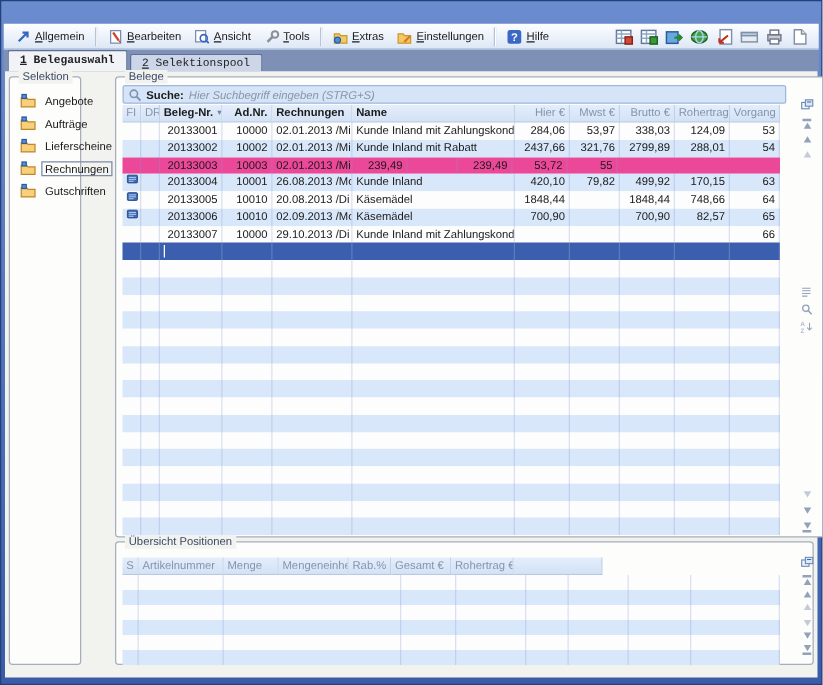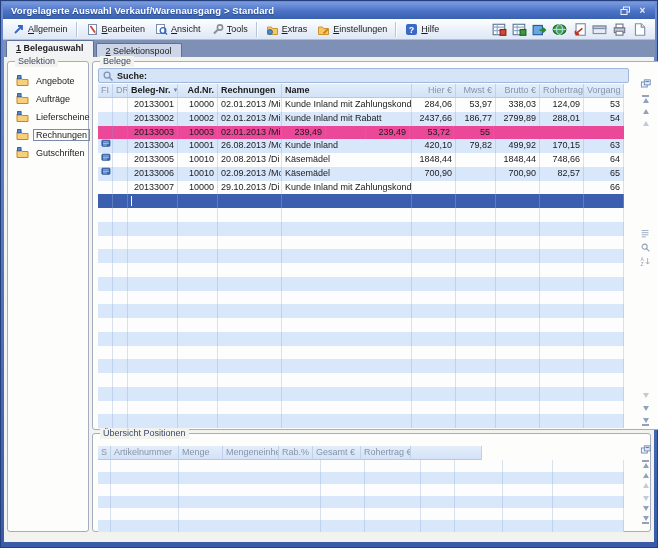--- a/index.html
+++ b/index.html
@@ -19,32 +19,32 @@
     display:flex;align-items:center;padding-left:4px;box-sizing:border-box;}
   .menu-item{display:flex;align-items:center;gap:3px;padding:2px 5px;font-size:9px;color:#1a1a1a;border-radius:2px;}
   .menu-item u{text-decoration:underline;}
   .menu-sep{width:1px;height:15px;background:#b6c3d8;border-right:1px solid #fff;margin:0 3px;}
   .ic{display:inline-flex;align-items:center;justify-content:center;}
   .ic svg{display:block;}
   .right-tools{margin-left:auto;display:flex;gap:4px;padding-right:8px;}
   .tool-btn{width:16px;height:16px;display:flex;align-items:center;justify-content:center;}
   
   .tabband{position:absolute;left:3px;top:40px;width:652px;height:17px;background:#7e90b6;
-    display:flex;align-items:flex-end;padding-left:3px;box-sizing:border-box;}
+    display:flex;align-items:flex-end;padding-left:3px;box-sizing:border-box;font-family:Liberation Mono, monospace;}
   .tab{font-size:9px;padding:2px 9px 1px 9px;border:1px solid #5f7098;border-bottom:none;
     border-radius:2px 2px 0 0;background:#ccd6e8;color:#222;margin-right:2px;}
   .tab.active{background:#f1f3f7;height:13px;font-weight:bold;}
   .tab u{text-decoration:underline;}
   
   .content{position:absolute;left:4px;top:57px;width:650px;height:485px;background:#f2f2ef;}
   .groupbox{position:absolute;border:1px solid #a6adbc;border-radius:3px;background:#fdfdfc;box-sizing:border-box;}
   .grouplabel{position:absolute;top:-6px;left:7px;background:#f2f2ef;padding:0 3px;
     font-size:9px;color:#3c4a66;line-height:11px;}
   
-  #selektion-box{left:3px;top:4px;width:82px;height:471px;}
+  #selektion-box{left:3px;top:4px;width:58px;height:471px;}
   .side-item{position:absolute;left:8px;display:flex;align-items:center;gap:4px;font-size:9px;color:#1a1a1a;}
   .side-item .lbl{padding:0 2px;border:1px solid transparent;}
   .side-item.sel .lbl{border:1px solid #7a8aa8;}
   
   #belege-box{left:88px;top:4px;width:618px;height:369px;}
   #positionen-box{left:88px;top:376px;width:559px;height:99px;}
   .searchbar{position:absolute;left:5px;top:6px;width:531px;height:15px;background:#d5e4f7;
     border:1px solid #9fb7dc;border-radius:2px;display:flex;align-items:center;box-sizing:border-box;padding:0 3px;}
   .searchbar .slabel{font-size:9px;font-weight:bold;color:#1a1a1a;margin:0 4px 0 3px;}
   .searchbar input{flex:1;border:none;background:transparent;outline:none;font-size:9px;
@@ -71,32 +71,20 @@
   .tri.dn{border-top:5px solid #93a2b8;}
   .bar{width:7px;height:1.5px;background:#93a2b8;}
   .dim{opacity:.55;}
   .mt1{margin-top:1px;}
 </style>
 </head>
 <body>
 
 <div id="win">
 
-  <div class="titlebar">
-    <span class="title-text">Vorgelagerte Auswahl Verkauf/Warenausgang &gt; Standard</span>
-    <span class="tb-btns">
-      <span class="tb-btn">
-        <svg width="11" height="10" viewBox="0 0 11 10">
-            <rect x="3.5" y="1" width="6" height="5" fill="none" stroke="#e8eefc"></rect>
-            <rect x="1" y="3.5" width="6" height="5" fill="#4a72c6" stroke="#e8eefc"></rect>
-          </svg>
-      </span>
-      <span class="tb-btn">×</span>
-    </span>
-  </div>
 
   <div class="menubar">
     <span id="menu-items" style="display:flex;align-items:center;">
         <span class="menu-item">
           <span class="ic">
             <svg width="13" height="13" viewBox="0 0 13 13">
               <path d="M3 10 L10 3 M6 3 H10 V7" stroke="#3565c0" stroke-width="1.8" fill="none"></path>
             </svg>
           </span>
           <span><u>A</u>llgemein</span>
@@ -294,20 +282,21 @@
     <div class="groupbox" id="belege-box">
       <span class="grouplabel">Belege</span>
       <div class="searchbar">
         <span class="ic">
           <svg width="12" height="12" viewBox="0 0 13 13">
               <circle cx="5.5" cy="5.5" r="3.2" fill="none" stroke="#7d92b5" stroke-width="1.4"></circle>
               <path d="M8 8 L11.3 11.3" stroke="#7d92b5" stroke-width="1.6"></path>
             </svg>
         </span>
         <span class="slabel">Suche:</span>
+        <input type="text" placeholder="Hier Suchbegriff eingeben (STRG+S)" style="">
       </div>
       <div class="grid" id="belege-grid" style="top:22px;width:526px;">
           <div class="grow ghead">
             <span class="gcell c" style="width:15px">FI</span>
             <span class="gcell c" style="width:15px">DR</span>
             <span class="gcell bold r" style="width:50px">Beleg-Nr.<span class="sortarrow">▼</span></span>
             <span class="gcell bold r" style="width:40px">Ad.Nr.</span>
             <span class="gcell bold l" style="width:64px">Rechnungen</span>
             <span class="gcell bold l" style="width:130px">Name</span>
             <span class="gcell r" style="width:44px">Hier €</span>
@@ -330,21 +319,21 @@
             <span class="gcell r" style="width:40px">53</span>
           </div>
           <div class="grow data" style="background:#d9e7fa">
             <span class="gcell c" style="width:15px"></span>
             <span class="gcell c" style="width:15px"></span>
             <span class="gcell r" style="width:50px">20133002</span>
             <span class="gcell r" style="width:40px">10002</span>
             <span class="gcell l" style="width:64px">02.01.2013 /Mi</span>
             <span class="gcell l" style="width:130px">Kunde Inland mit Rabatt</span>
             <span class="gcell r" style="width:44px">2437,66</span>
-            <span class="gcell r" style="width:40px">186,77</span>
+            <span class="gcell r" style="width:40px">321,76</span>
             <span class="gcell r" style="width:44px">2799,89</span>
             <span class="gcell r" style="width:44px">288,01</span>
             <span class="gcell r" style="width:40px">54</span>
           </div>
           <div class="grow data" style="background:#ec4899">
             <span class="gcell c" style="width:15px"></span>
             <span class="gcell c" style="width:15px"></span>
             <span class="gcell r" style="width:50px">20133003</span>
             <span class="gcell r" style="width:40px">10003</span>
             <span class="gcell l" style="width:64px">02.01.2013 /Mi</span>

